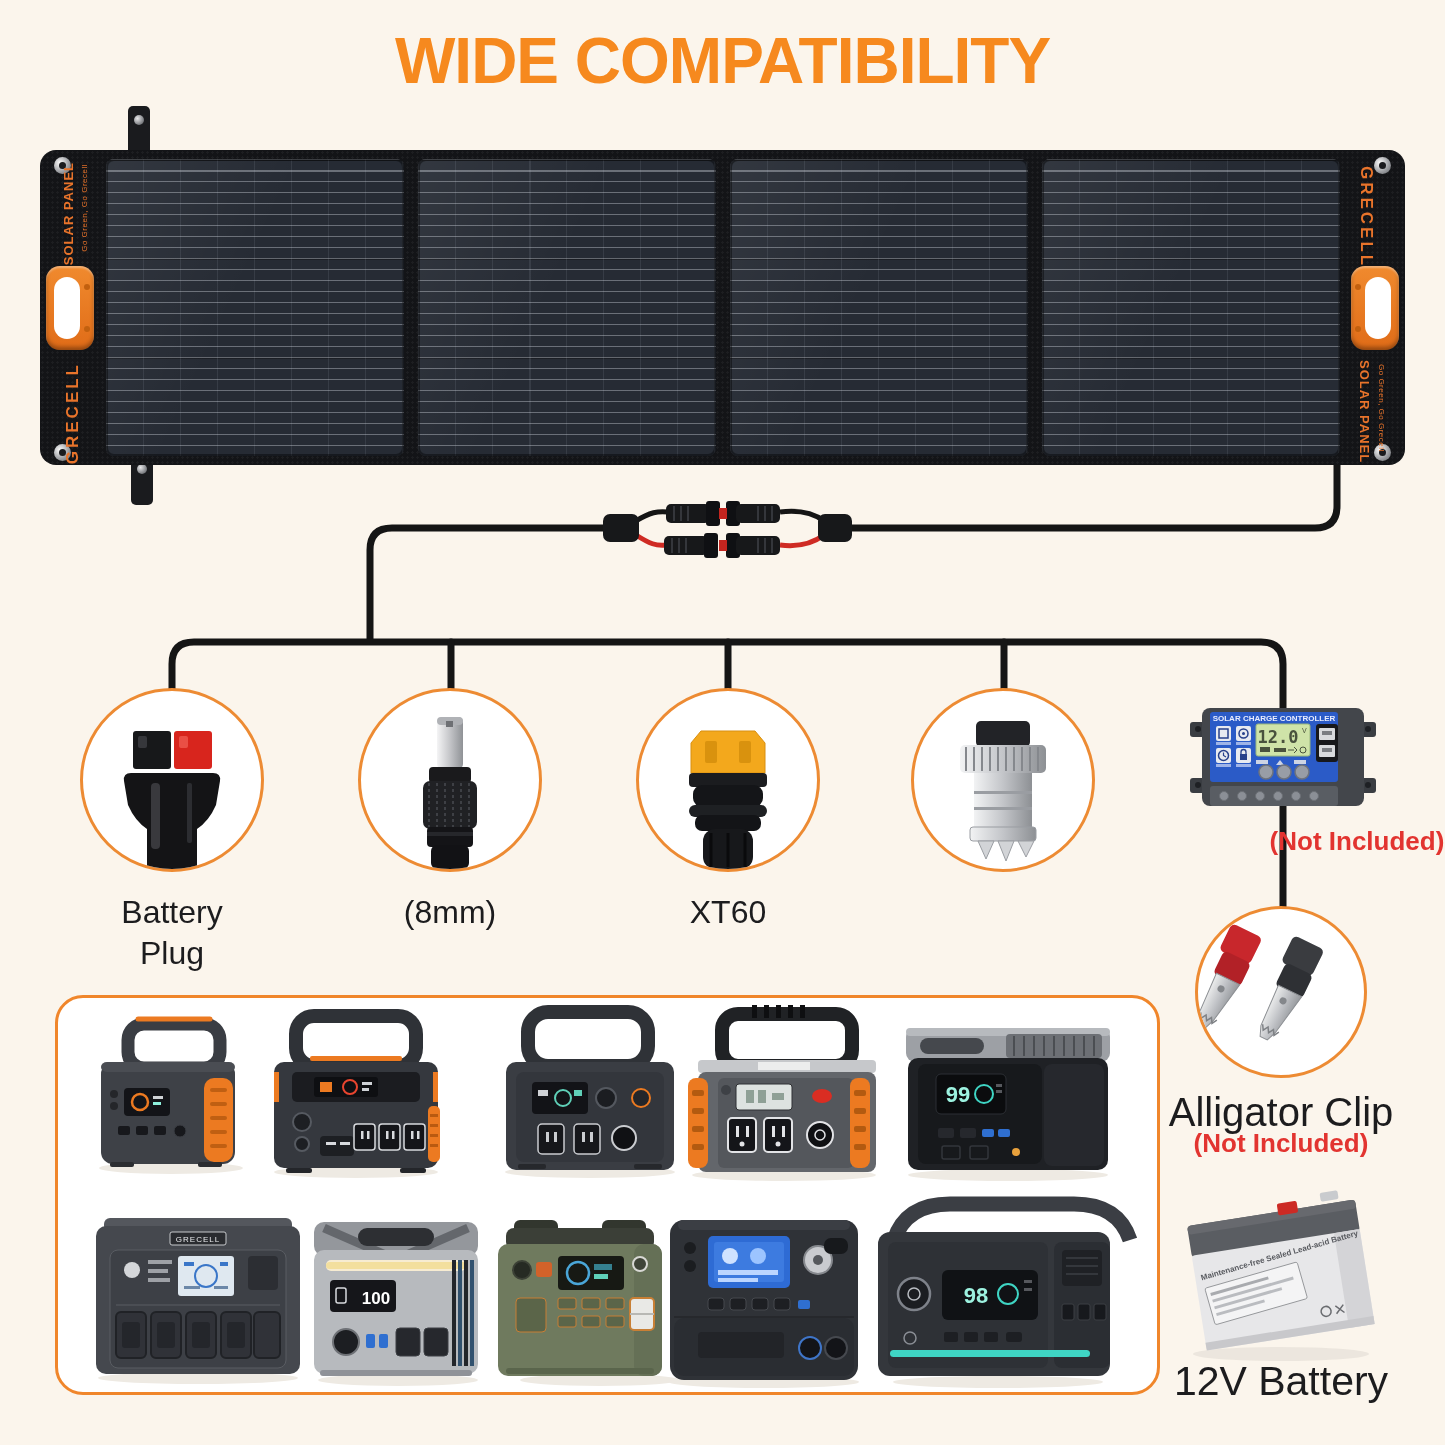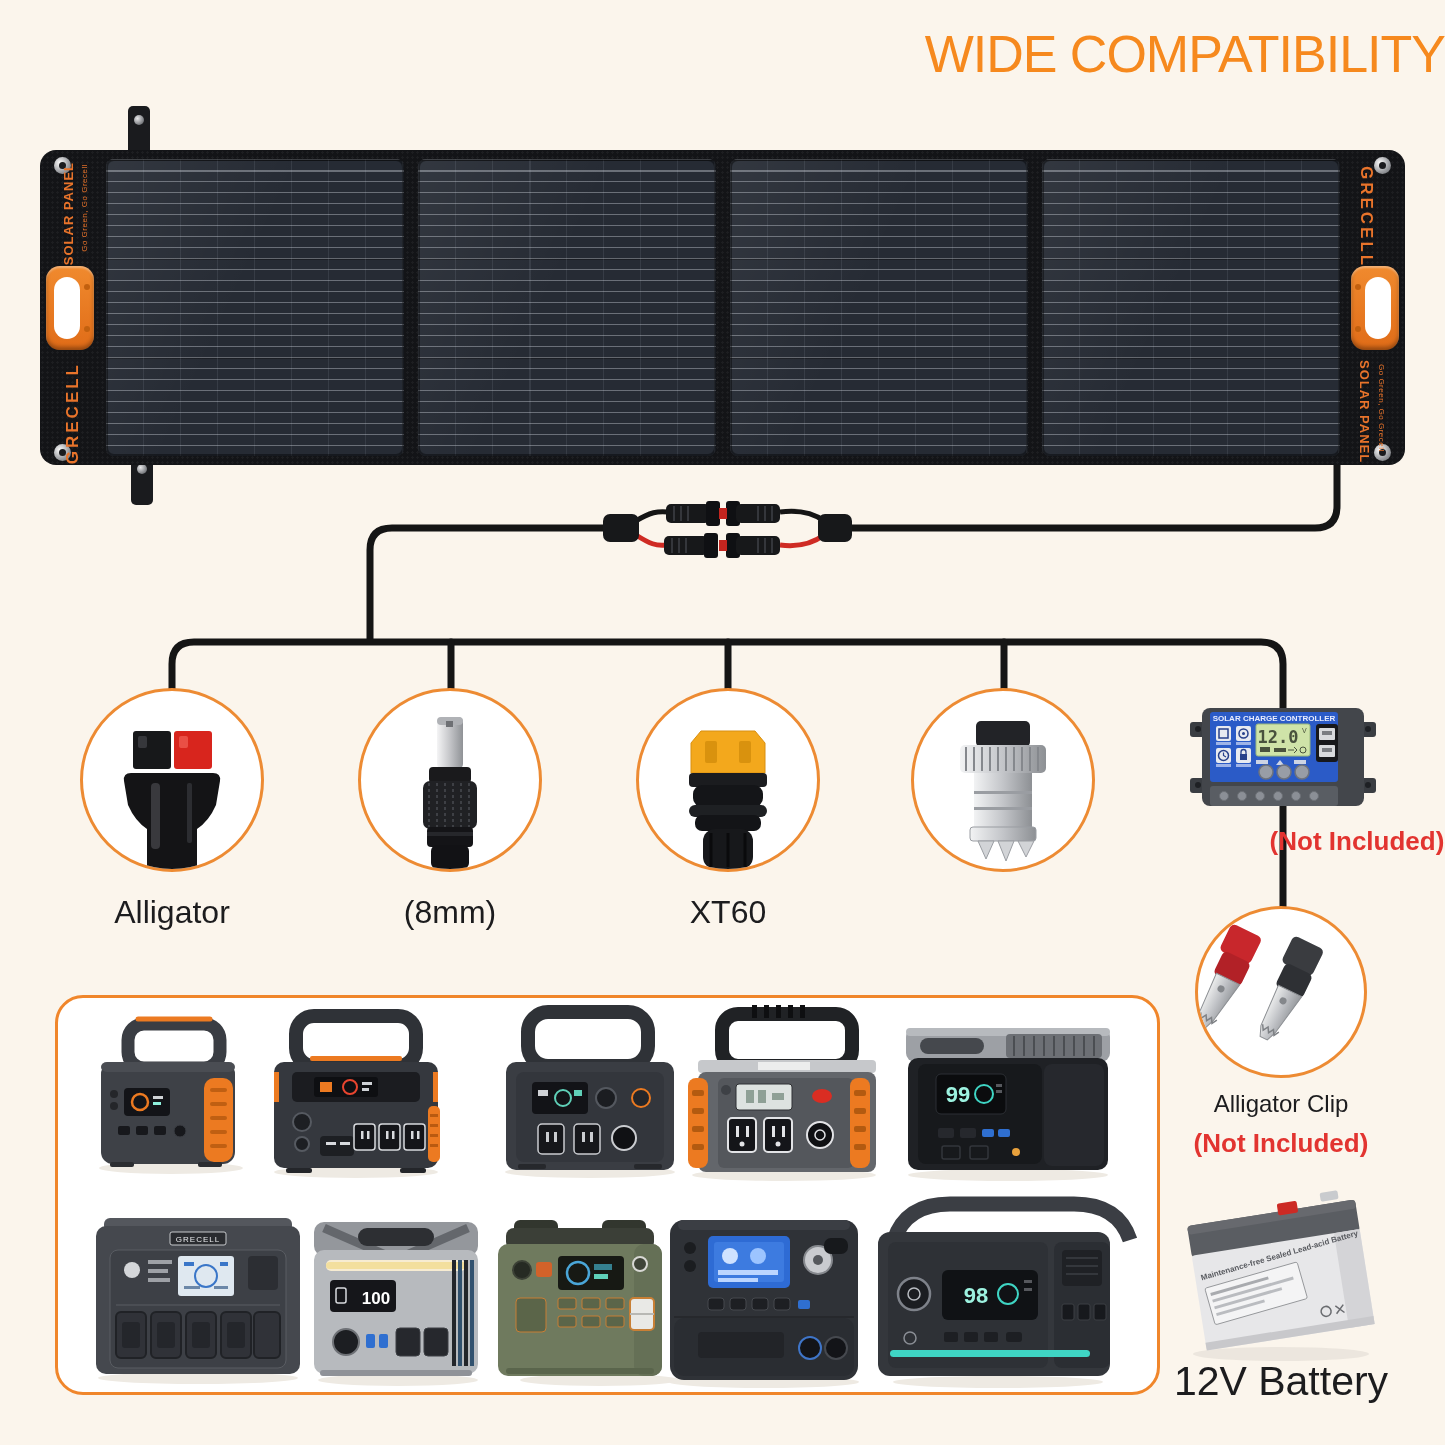--- a/index.html
+++ b/index.html
@@ -1,19 +1,19 @@
 <!DOCTYPE html>
 <html><head>
 <meta charset="utf-8">
 <style>
   html,body{margin:0;padding:0;background:#FBF5EC;}
   .canvas{position:relative;width:1445px;height:1445px;background:#FBF5EC;overflow:hidden;
           font-family:"Liberation Sans",sans-serif;}
-  .title{position:absolute;top:24px;left:0;width:100%;text-align:right;font-size:52px;
-         font-weight:normal;color:#F6891E;letter-spacing:-1px;}
+  .title{position:absolute;top:24px;left:0;width:100%;text-align:center;font-size:64px;
+         font-weight:bold;color:#F6891E;letter-spacing:-1px;}
   
   .strap{position:absolute;width:22px;background:#1a1b1e;border-radius:5px;z-index:1;}
   .strap-top{left:128px;top:106px;height:52px;}
   .strap-bottom{left:131px;top:455px;height:50px;}
   .strap .hole{position:absolute;left:6px;top:9px;width:10px;height:10px;border-radius:50%;
     background:radial-gradient(circle at 35% 35%,#e8e8ea,#87898d 60%,#4a4c50);}
   .panel{position:absolute;left:40px;top:150px;width:1365px;height:315px;background:#131417;
     border-radius:16px;z-index:2;
     background-image:radial-gradient(rgba(255,255,255,.045) 1px,transparent 1.2px);
     background-size:5px 5px;}
@@ -42,21 +42,21 @@
   
   .cables{position:absolute;left:0;top:0;z-index:1;}
   
   .circle{position:absolute;top:688px;width:184px;height:184px;background:#fff;
     border:3px solid #ED8B33;border-radius:50%;box-sizing:border-box;overflow:hidden;z-index:3;}
   .circle-sm{position:absolute;left:1195px;top:906px;width:172px;height:172px;background:#fff;
     border:3px solid #ED8B33;border-radius:50%;box-sizing:border-box;overflow:hidden;z-index:3;}
   .conn-label{position:absolute;top:892px;width:260px;text-align:center;font-size:32px;
     color:#1C1C1E;line-height:41px;z-index:3;}
   .note{position:absolute;text-align:center;font-size:26px;font-weight:bold;color:#E23430;z-index:3;}
-  .side-label{position:absolute;text-align:center;font-size:24px;color:#1C1C1E;z-index:3;}
+  .side-label{position:absolute;text-align:center;font-size:40px;color:#1C1C1E;z-index:3;}
   .controller{position:absolute;left:1190px;top:706px;z-index:3;}
   .battery{position:absolute;left:1168px;top:1186px;z-index:3;}
   .products-box{position:absolute;left:55px;top:995px;width:1105px;height:400px;background:#fff;
     border:3px solid #F0862B;border-radius:28px;box-sizing:border-box;z-index:2;overflow:hidden;}
 </style>
 </head>
 <body>
 
 <div class="canvas">
 
@@ -194,21 +194,22 @@
       </g>
       <rect x="60" y="82" width="58" height="56" fill="url(#silB)"></rect>
       <rect x="60" y="100" width="58" height="3" fill="#9a9da2"></rect>
       <rect x="60" y="116" width="58" height="3" fill="#9a9da2"></rect>
       <rect x="56" y="136" width="66" height="14" rx="3" fill="url(#silB)" stroke="#9a9da2"></rect>
       <path d="M64 150 L72 168 L80 150 Z M84 150 L92 170 L100 150 Z M104 150 L112 166 L120 150 Z" fill="#d2d4d7" stroke="#9a9da2"></path>
     </svg>
   </div>
 
   <div class="conn-label" style="left:42px">
-    <div>Alligator</div>
+    <div>Battery</div>
+    <div>Plug</div>
   </div>
   <div class="conn-label" style="left:320px">
     <div>(8mm)</div>
   </div>
   <div class="conn-label" style="left:598px">
     <div>XT60</div>
     <div></div>
   </div>
 
   <svg class="controller" width="186" height="115" viewBox="0 0 186 115">

